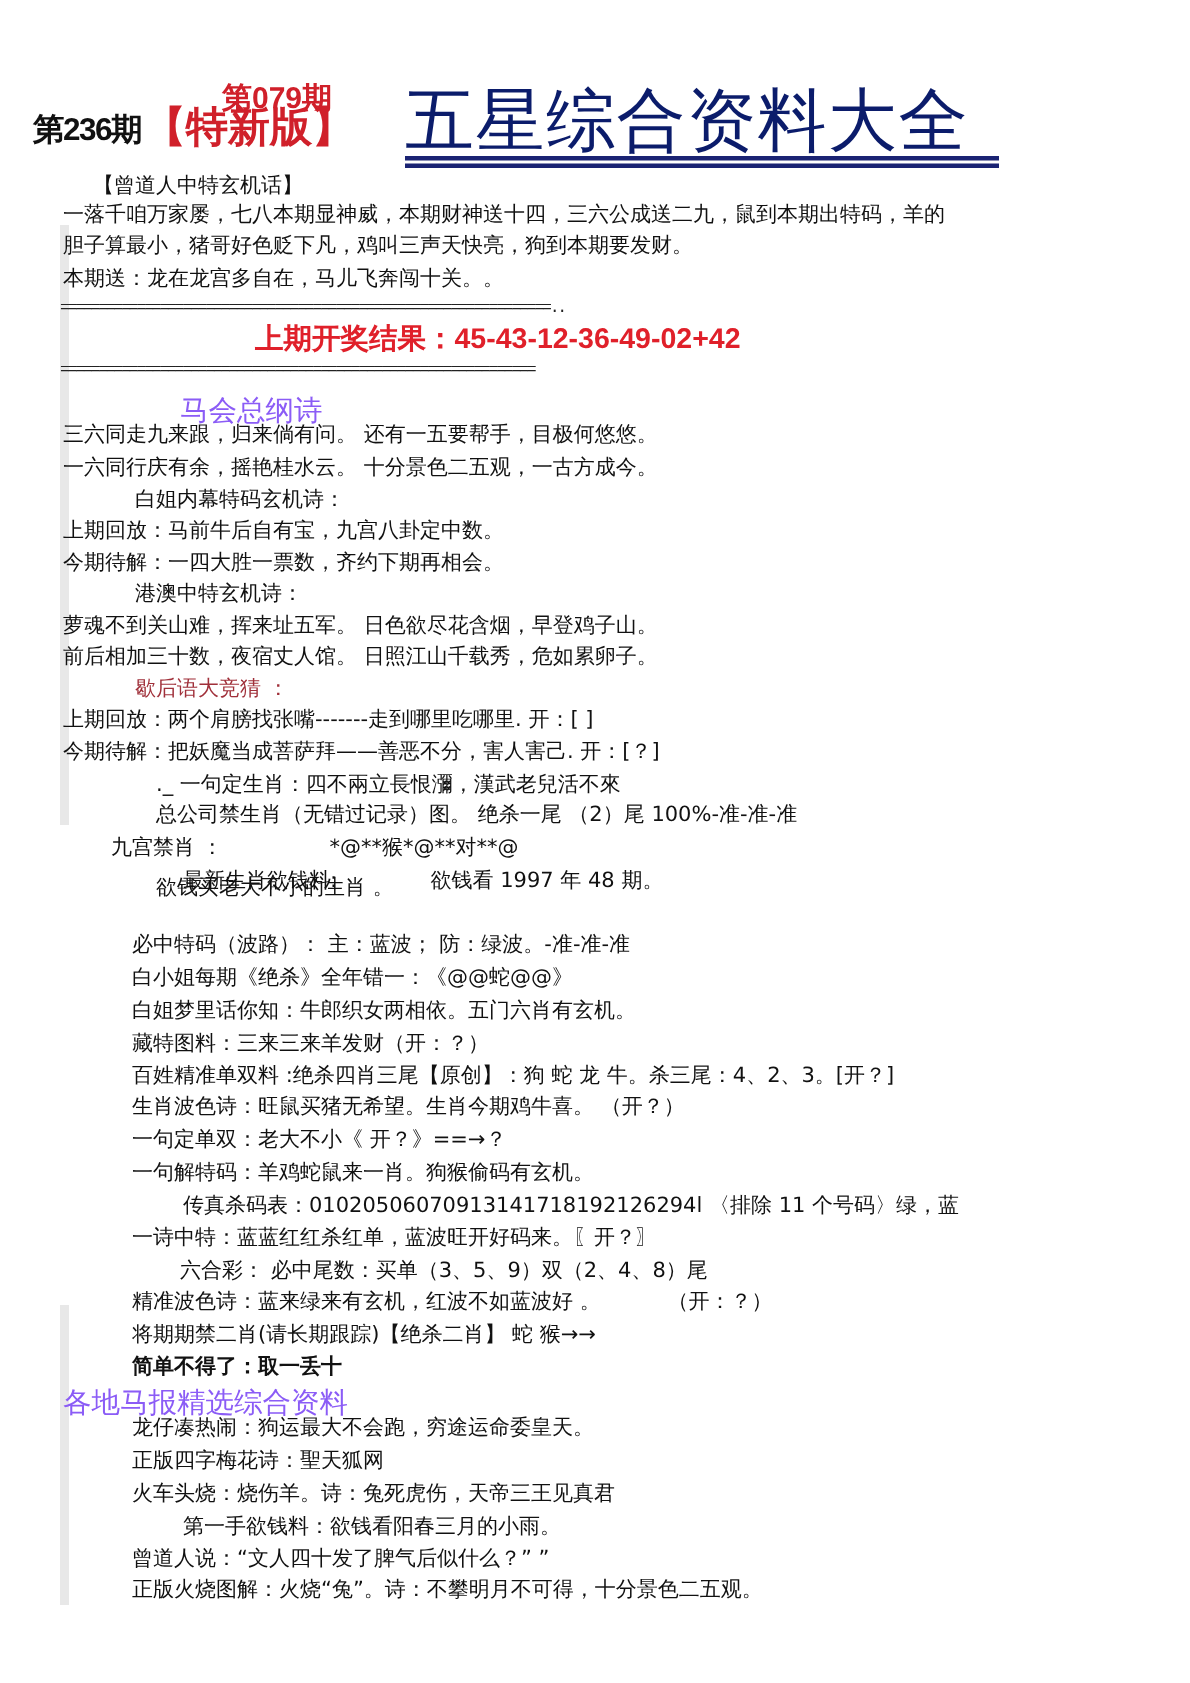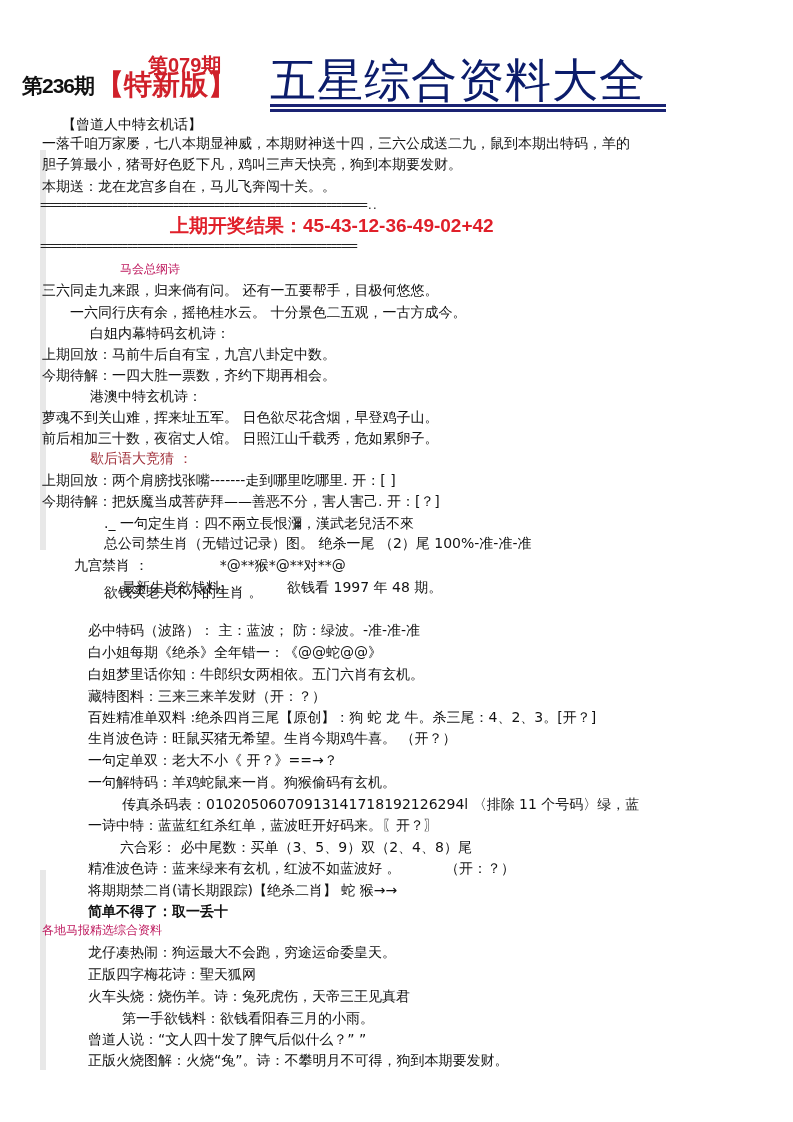--- a/index.html
+++ b/index.html
@@ -10,21 +10,21 @@
                  font-family: "Liberation Sans", sans-serif; letter-spacing: -1px; }
     .hdr-sub-issue { left: 148px; top: 52px; font-size: 20px; font-weight: bold; color: #d0202a;
                      font-family: "Liberation Sans", sans-serif; }
     .hdr-edition { left: 86px; top: 66px; font-size: 28px; font-weight: bold; color: #d0202a; }
     .hdr-title { left: 178px; top: 56px; font-size: 46px; color: #0b1c6b;
                  font-family: Liberation Sans, sans-serif; letter-spacing: 1px; }
     .hdr-rule1 { left: 178px; top: 104px; width: 264px; height: 3px; background: #1a2373; }
     .hdr-rule2 { left: 178px; top: 108px; width: 264px; height: 3px; background: #1a2373; }
     .line { font-size: 14px; line-height: 20px; color: #111; }
     .section-red { color: #a0303a; font-size: 14px; }
-    .section-pink { color: #be185d; font-size: 12px; }
+    .section-pink { color: #8b5cf6; font-size: 19px; }
     .result { color: #e0202a; font-size: 19px; font-weight: bold; font-family: "Liberation Sans", sans-serif; }
     .rule { font-family: "Liberation Mono", monospace; font-size: 11px; color: #222; letter-spacing: -1.5px; }
     .mark { left: 40px; width: 6px; background: #e8e8e8; }
   </style>
 </head>
 <body>
 
 <div class="abs mark" style="top:150px;height:400px;"></div>
 <div class="abs mark" style="top:870px;height:200px;"></div>
 
@@ -41,21 +41,21 @@
 <div class="abs line" style="left:42px;top:176px;">本期送：龙在龙宫多自在，马儿飞奔闯十关。。</div>
 
 <div class="abs rule" style="left:40px;top:200px;">================================================================..</div>
 <div class="abs result" style="left:170px;top:213px;">
   <span>上期开奖结果：</span><span>45-43-12-36-49-02+42</span>
 </div>
 <div class="abs rule" style="left:40px;top:241px;">==============================================================</div>
 
 <div class="abs section-pink" style="left:120px;top:261px;">马会总纲诗</div>
 <div class="abs line" style="left:42px;top:280px;">三六同走九来跟，归来倘有问。 还有一五要帮手，目极何悠悠。</div>
-<div class="abs line" style="left:42px;top:302px;margin-left:28px;">一六同行庆有余，摇艳桂水云。 十分景色二五观，一古方成今。</div>
+<div class="abs line" style="left:42px;top:302px;">一六同行庆有余，摇艳桂水云。 十分景色二五观，一古方成今。</div>
 
 <div class="abs line" style="left:90px;top:323px;">白姐内幕特码玄机诗：</div>
 <div class="abs line" style="left:42px;top:344px;">上期回放：马前牛后自有宝，九宫八卦定中数。</div>
 <div class="abs line" style="left:42px;top:365px;">今期待解：一四大胜一票数，齐约下期再相会。</div>
 
 <div class="abs line" style="left:90px;top:386px;">港澳中特玄机诗：</div>
 <div class="abs line" style="left:42px;top:407px;">萝魂不到关山难，挥来址五军。 日色欲尽花含烟，早登鸡子山。</div>
 <div class="abs line" style="left:42px;top:428px;">前后相加三十数，夜宿丈人馆。 日照江山千载秀，危如累卵子。</div>
 
 <div class="abs section-red" style="left:90px;top:450px;">歇后语大竞猜 ：</div>
@@ -81,13 +81,13 @@
 <div class="abs line" style="left:88px;top:858px;white-space:pre;">精准波色诗：蓝来绿来有玄机，红波不如蓝波好 。          （开：？）</div>
 <div class="abs line" style="left:88px;top:880px;">将期期禁二肖(请长期跟踪)【绝杀二肖】 蛇 猴→→</div>
 <div class="abs line" style="left:88px;top:901px;font-weight:bold;">简单不得了：取一丢十</div>
 
 <div class="abs section-pink" style="left:42px;top:922px;">各地马报精选综合资料</div>
 <div class="abs line" style="left:88px;top:942px;">龙仔凑热闹：狗运最大不会跑，穷途运命委皇天。</div>
 <div class="abs line" style="left:88px;top:964px;">正版四字梅花诗：聖天狐网</div>
 <div class="abs line" style="left:88px;top:986px;">火车头烧：烧伤羊。诗：兔死虎伤，天帝三王见真君</div>
 <div class="abs line" style="left:122px;top:1008px;">第一手欲钱料：欲钱看阳春三月的小雨。</div>
 <div class="abs line" style="left:88px;top:1029px;">曾道人说：“文人四十发了脾气后似什么？” ”</div>
-<div class="abs line" style="left:88px;top:1050px;">正版火烧图解：火烧“兔”。诗：不攀明月不可得，狗到本期要发财。</div>
+<div class="abs line" style="left:88px;top:1050px;">正版火烧图解：火烧“兔”。诗：不攀明月不可得，十分景色二五观。</div>
 
 </body></html>

